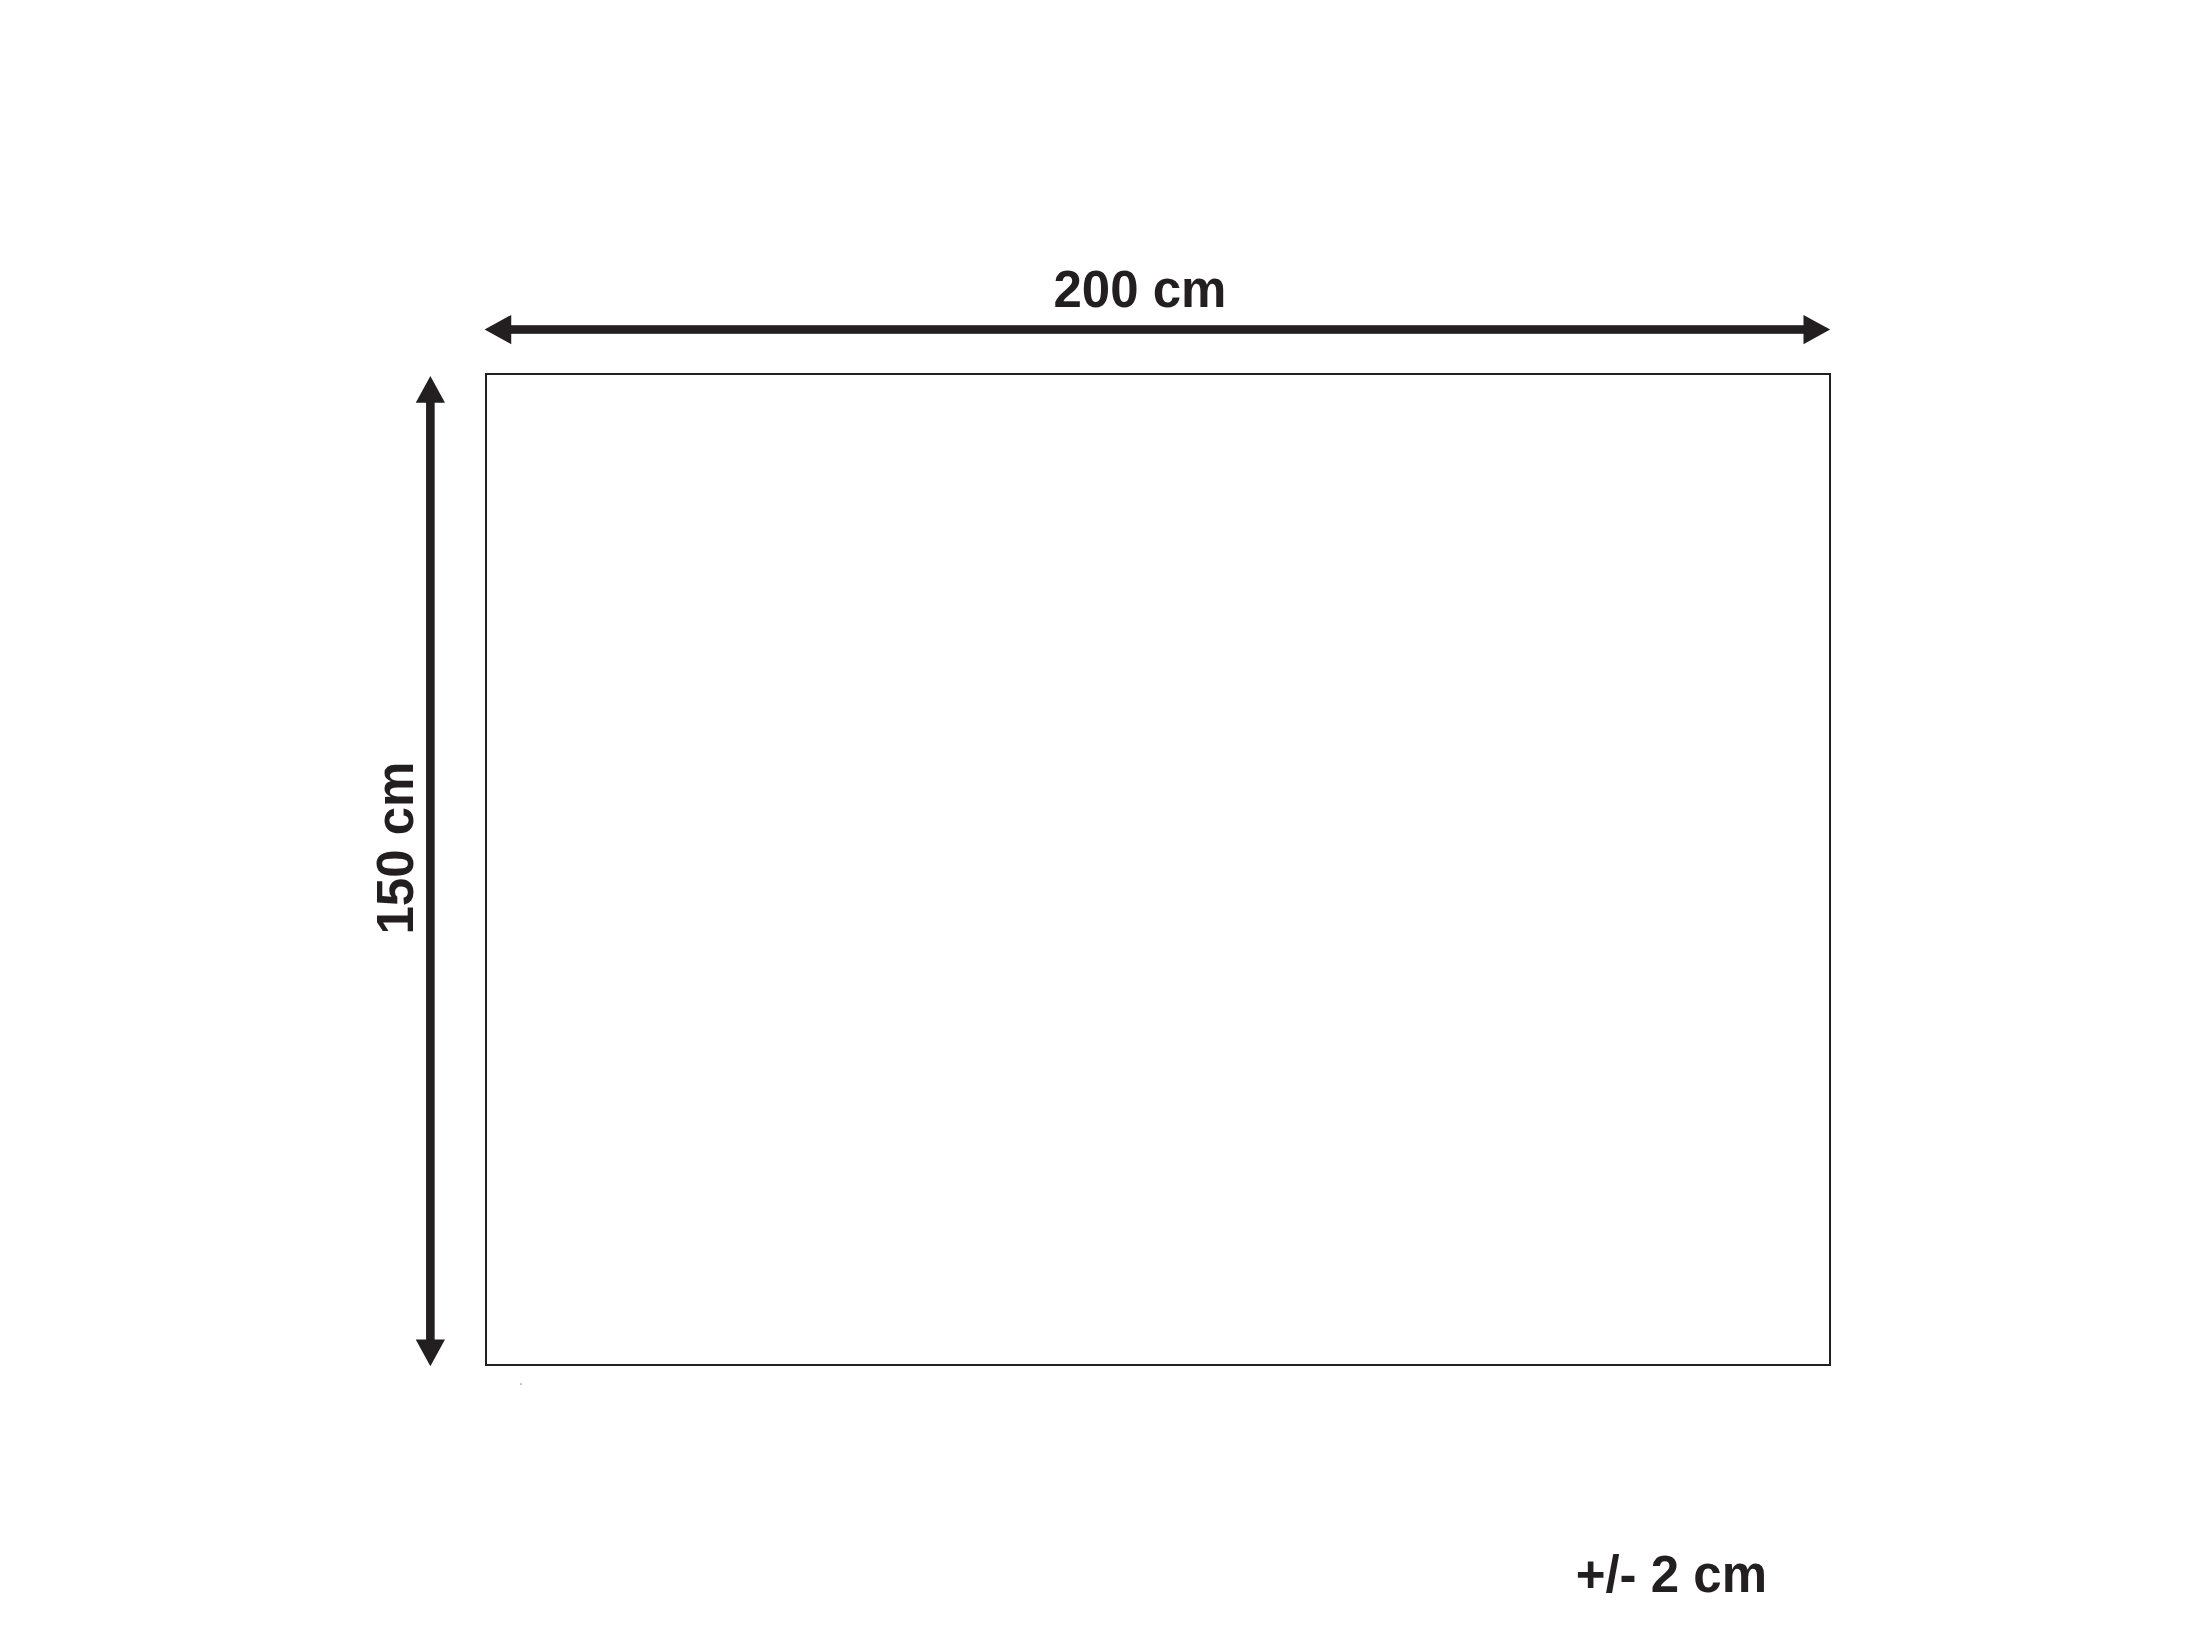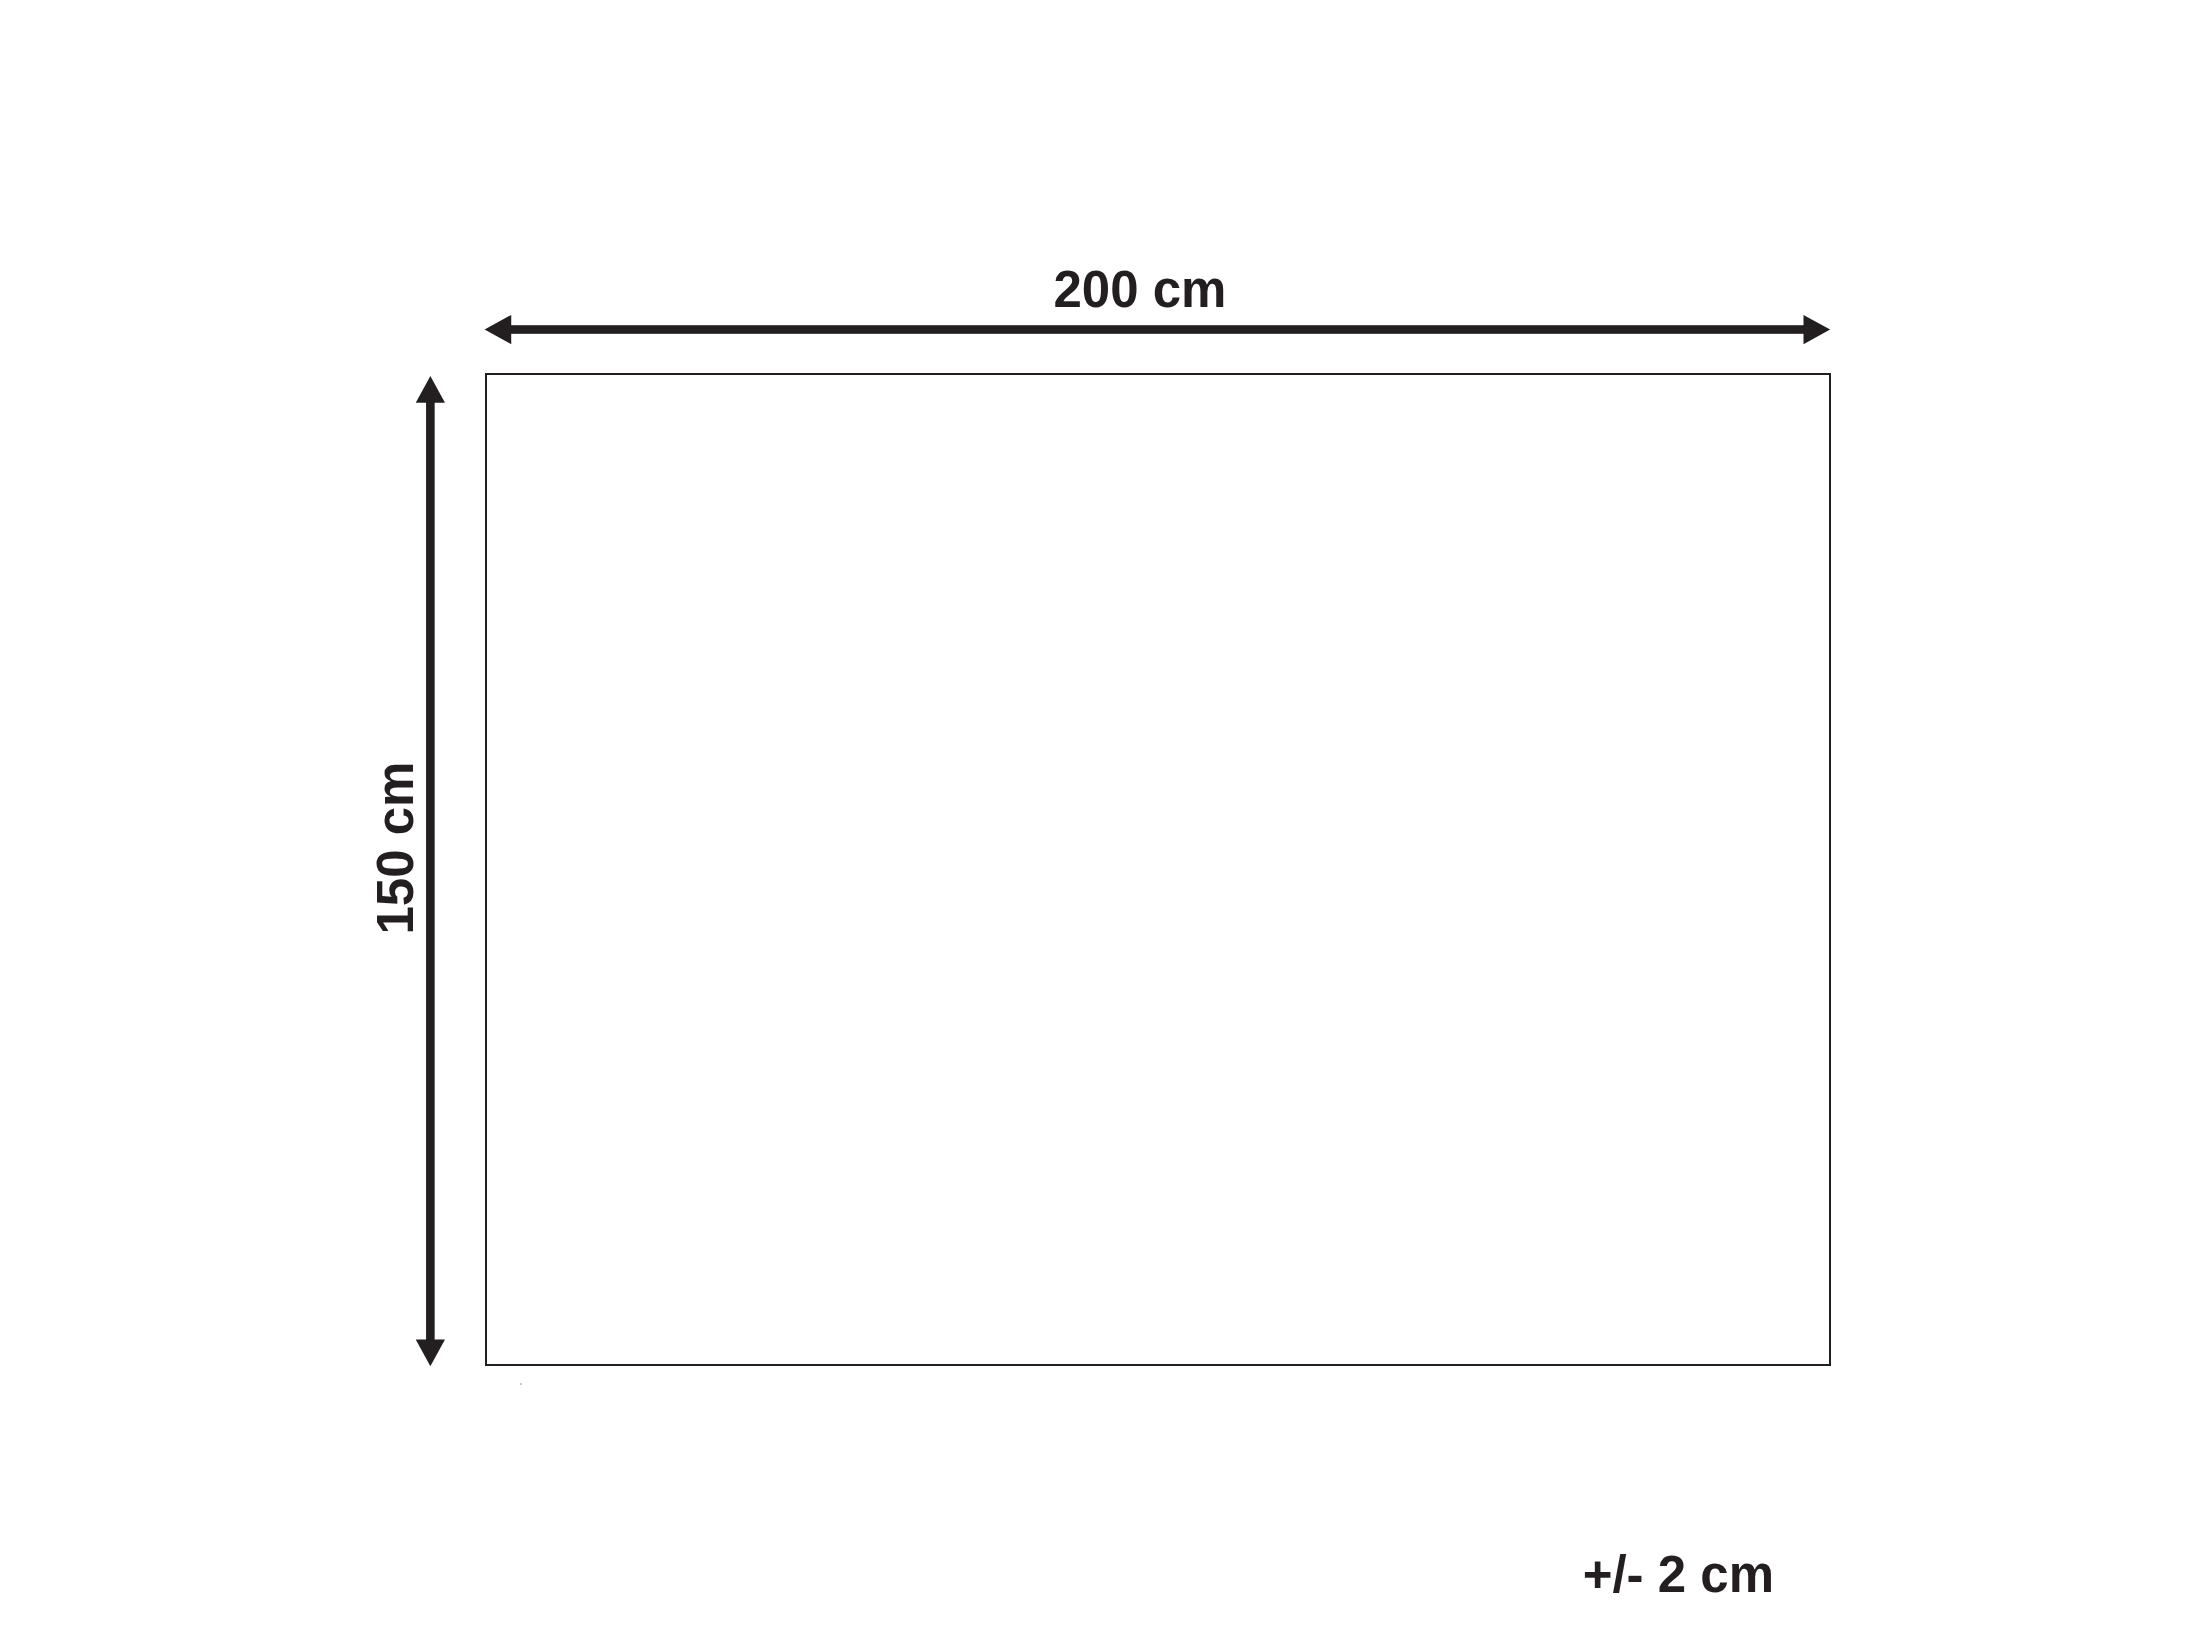--- a/index.html
+++ b/index.html
@@ -49,21 +49,21 @@
   }
   .height-label {
     left: 224px;
     top: 822px;
     width: 344px;
     height: 52px;
     text-align: center;
     transform: rotate(-90deg);
   }
   .tolerance-label {
-    right: 120px;
+    right: 127px;
     top: 1549px;
     text-align: right;
   }
   .speck {
     position: absolute;
     width: 2.6px;
     height: 2.6px;
     border-radius: 50%;
     background: #8a8a8a;
     opacity: 0.55;

